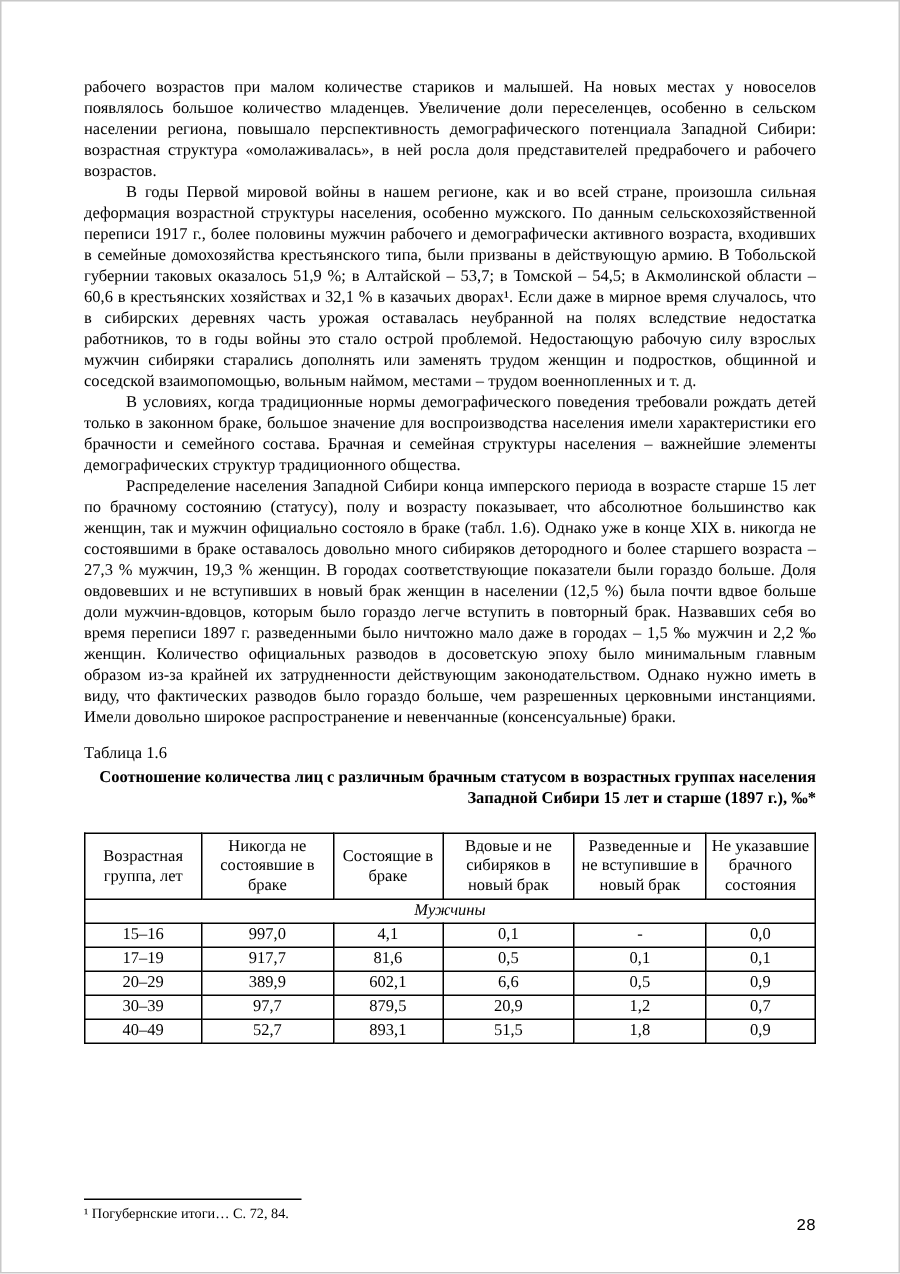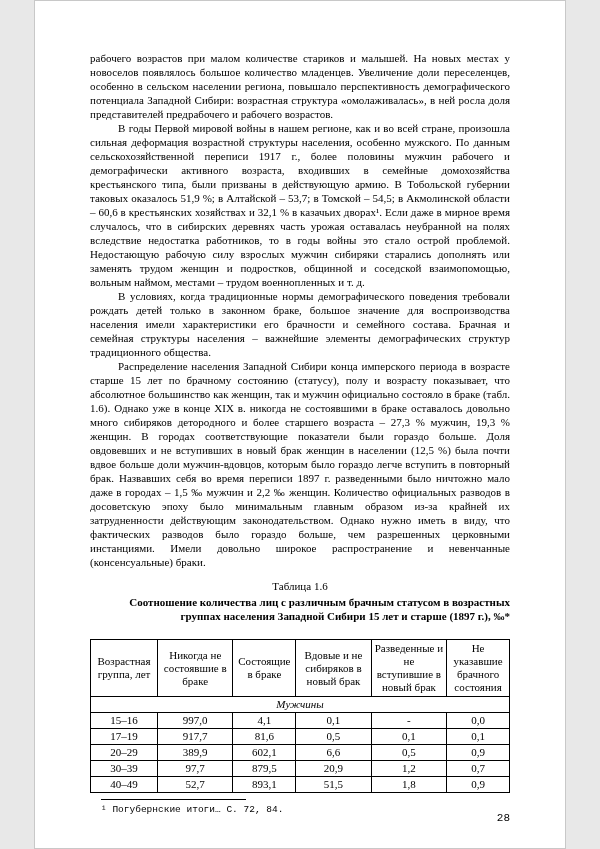--- a/index.html
+++ b/index.html
@@ -3,21 +3,21 @@
 <meta charset="utf-8">
 <style>
   html, body {
     margin: 0;
     padding: 0;
     background: #e8e8e8;
     font-family: "Liberation Serif", "DejaVu Serif", serif;
   }
   .page {
     position: relative;
-    width: 532px;
+    width: 600px;
     height: 849px;
     margin: 0 auto;
     background: #ffffff;
     border: 1px solid #c8c8c8;
     box-sizing: border-box;
     overflow: hidden;
     padding-left: 32px;
   }
   .content {
     position: absolute;
@@ -30,21 +30,21 @@
     font-size: 11px;
     line-height: 14px;
     text-align: justify;
     color: #000;
   }
   p.body-par.indent { text-indent: 28px; }
   .table-label {
     margin-top: 10px;
     font-size: 11px;
     line-height: 14px;
-    text-align: center;
+    text-align: left;
     color: #000;
   }
   .table-title {
     margin-top: 2px;
     font-size: 11px;
     line-height: 14px;
     font-weight: bold;
     text-align: right;
     color: #000;
   }
@@ -71,24 +71,23 @@
     padding: 1px 3px;
   }
   col.c1 { width: 16%; }
   col.c2 { width: 18%; }
   col.c3 { width: 15%; }
   col.c4 { width: 18%; }
   col.c5 { width: 18%; }
   col.c6 { width: 15%; }
   .footnote-block {
     position: absolute;
-    left: 66px;
+    left: 55px;
     right: 55px;
     bottom: 32px;
-    font-family: Liberation Mono, monospace;
   }
   .footnote-rule {
     width: 145px;
     border-top: 1px solid #000;
     margin-bottom: 4px;
   }
   .footnote-text {
     font-size: 9.5px;
     line-height: 12px;
     color: #000;

